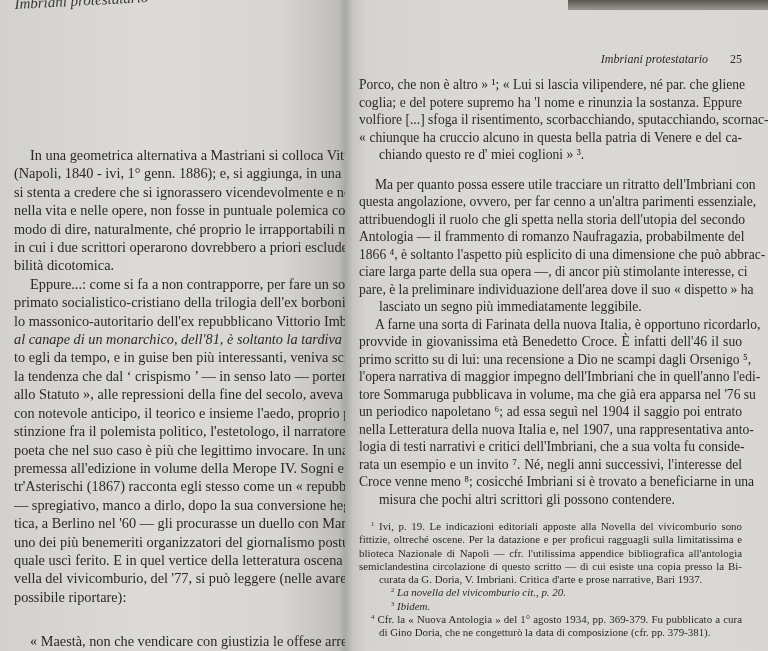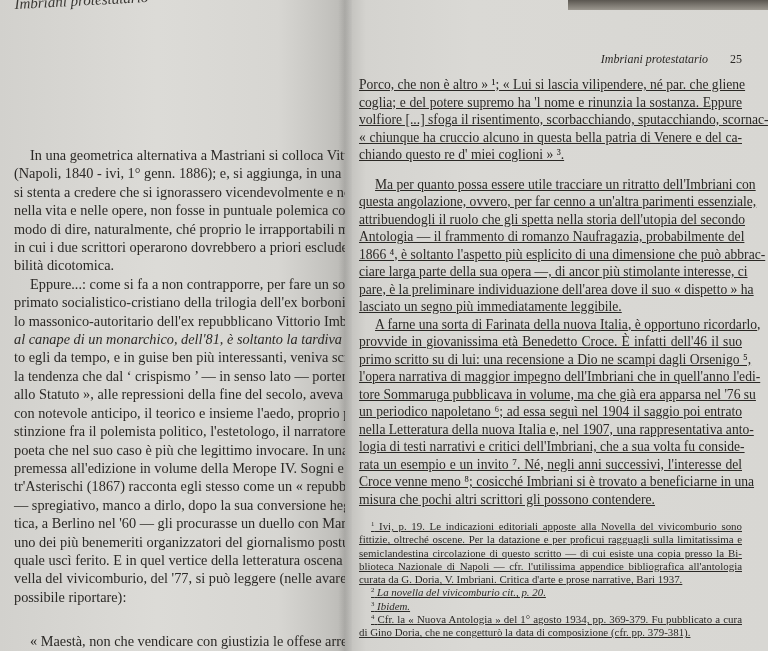--- a/index.html
+++ b/index.html
@@ -41,22 +41,22 @@
   .biggap { height:26px; }
   .header-right {
     position:absolute; left:419px; top:52px; width:323px; font-size:12px;
     display:flex; justify-content:flex-end; gap:22px;
   }
   .header-right .title { font-style:italic; }
   .right-body {
     position:absolute; left:14px; top:76px; width:383px;
     font-size:13.6px; line-height:17.5px;
   }
-  .right-body .line { display:block; text-align:justify; text-align-last:justify; white-space:nowrap;text-decoration:underline; }
-  .right-body .line.last { text-align-last:left; }
+  .right-body .line { display:block; text-align:justify; text-align-last:justify; white-space:nowrap; }
+  .right-body .line.last { text-align-last:left;margin-left:20px; }
   .para-gap { height:12px; }
   .notes {
     margin-top:12px; font-size:10.9px; line-height:13.3px;
   }
   .notes .line { display:block; text-align:justify; text-align-last:justify; white-space:nowrap; }
   .notes .line.last { text-align-last:left; }
   .notes .nindent { padding-left:12px; }
   i, .it { font-style:italic; }
   sup { font-size:0.62em; vertical-align:0.55em; line-height:0; }
 </style>
@@ -138,22 +138,22 @@
         <span class="line">logia di testi narrativi e critici dell'Imbriani, che a sua volta fu conside-</span>
         <span class="line">rata un esempio e un invito ⁷. Né, negli anni successivi, l'interesse del</span>
         <span class="line">Croce venne meno ⁸; cosicché Imbriani si è trovato a beneficiarne in una</span>
         <span class="line last">misura che pochi altri scrittori gli possono contendere.</span>
       </div>
 
       <div class="notes">
         <div>
           <span class="line nindent"><sup>1</sup> <span>Ivi, p. 19. Le indicazioni editoriali apposte alla Novella del vivicomburio sono</span></span>
           <span class="line">fittizie, oltreché oscene. Per la datazione e per proficui ragguagli sulla limitatissima e</span>
+          <span class="line">blioteca Nazionale di Napoli — cfr. l'utilissima appendice bibliografica all'antologia</span>
           <span class="line">semiclandestina circolazione di questo scritto — di cui esiste una copia presso la Bi-</span>
-          <span class="line">blioteca Nazionale di Napoli — cfr. l'utilissima appendice bibliografica all'antologia</span>
           <span class="line last">curata da G. Doria, V. Imbriani. Critica d'arte e prose narrative, Bari 1937.</span>
         </div>
         <div>
           <span class="line last nindent"><sup>2</sup> <span class="it">La novella del vivicomburio cit., p. 20.</span></span>
         </div>
         <div>
           <span class="line last nindent"><sup>3</sup> <span class="it">Ibidem.</span></span>
         </div>
         <div>
           <span class="line nindent"><sup>4</sup> <span>Cfr. la « Nuova Antologia » del 1° agosto 1934, pp. 369-379. Fu pubblicato a cura</span></span>

